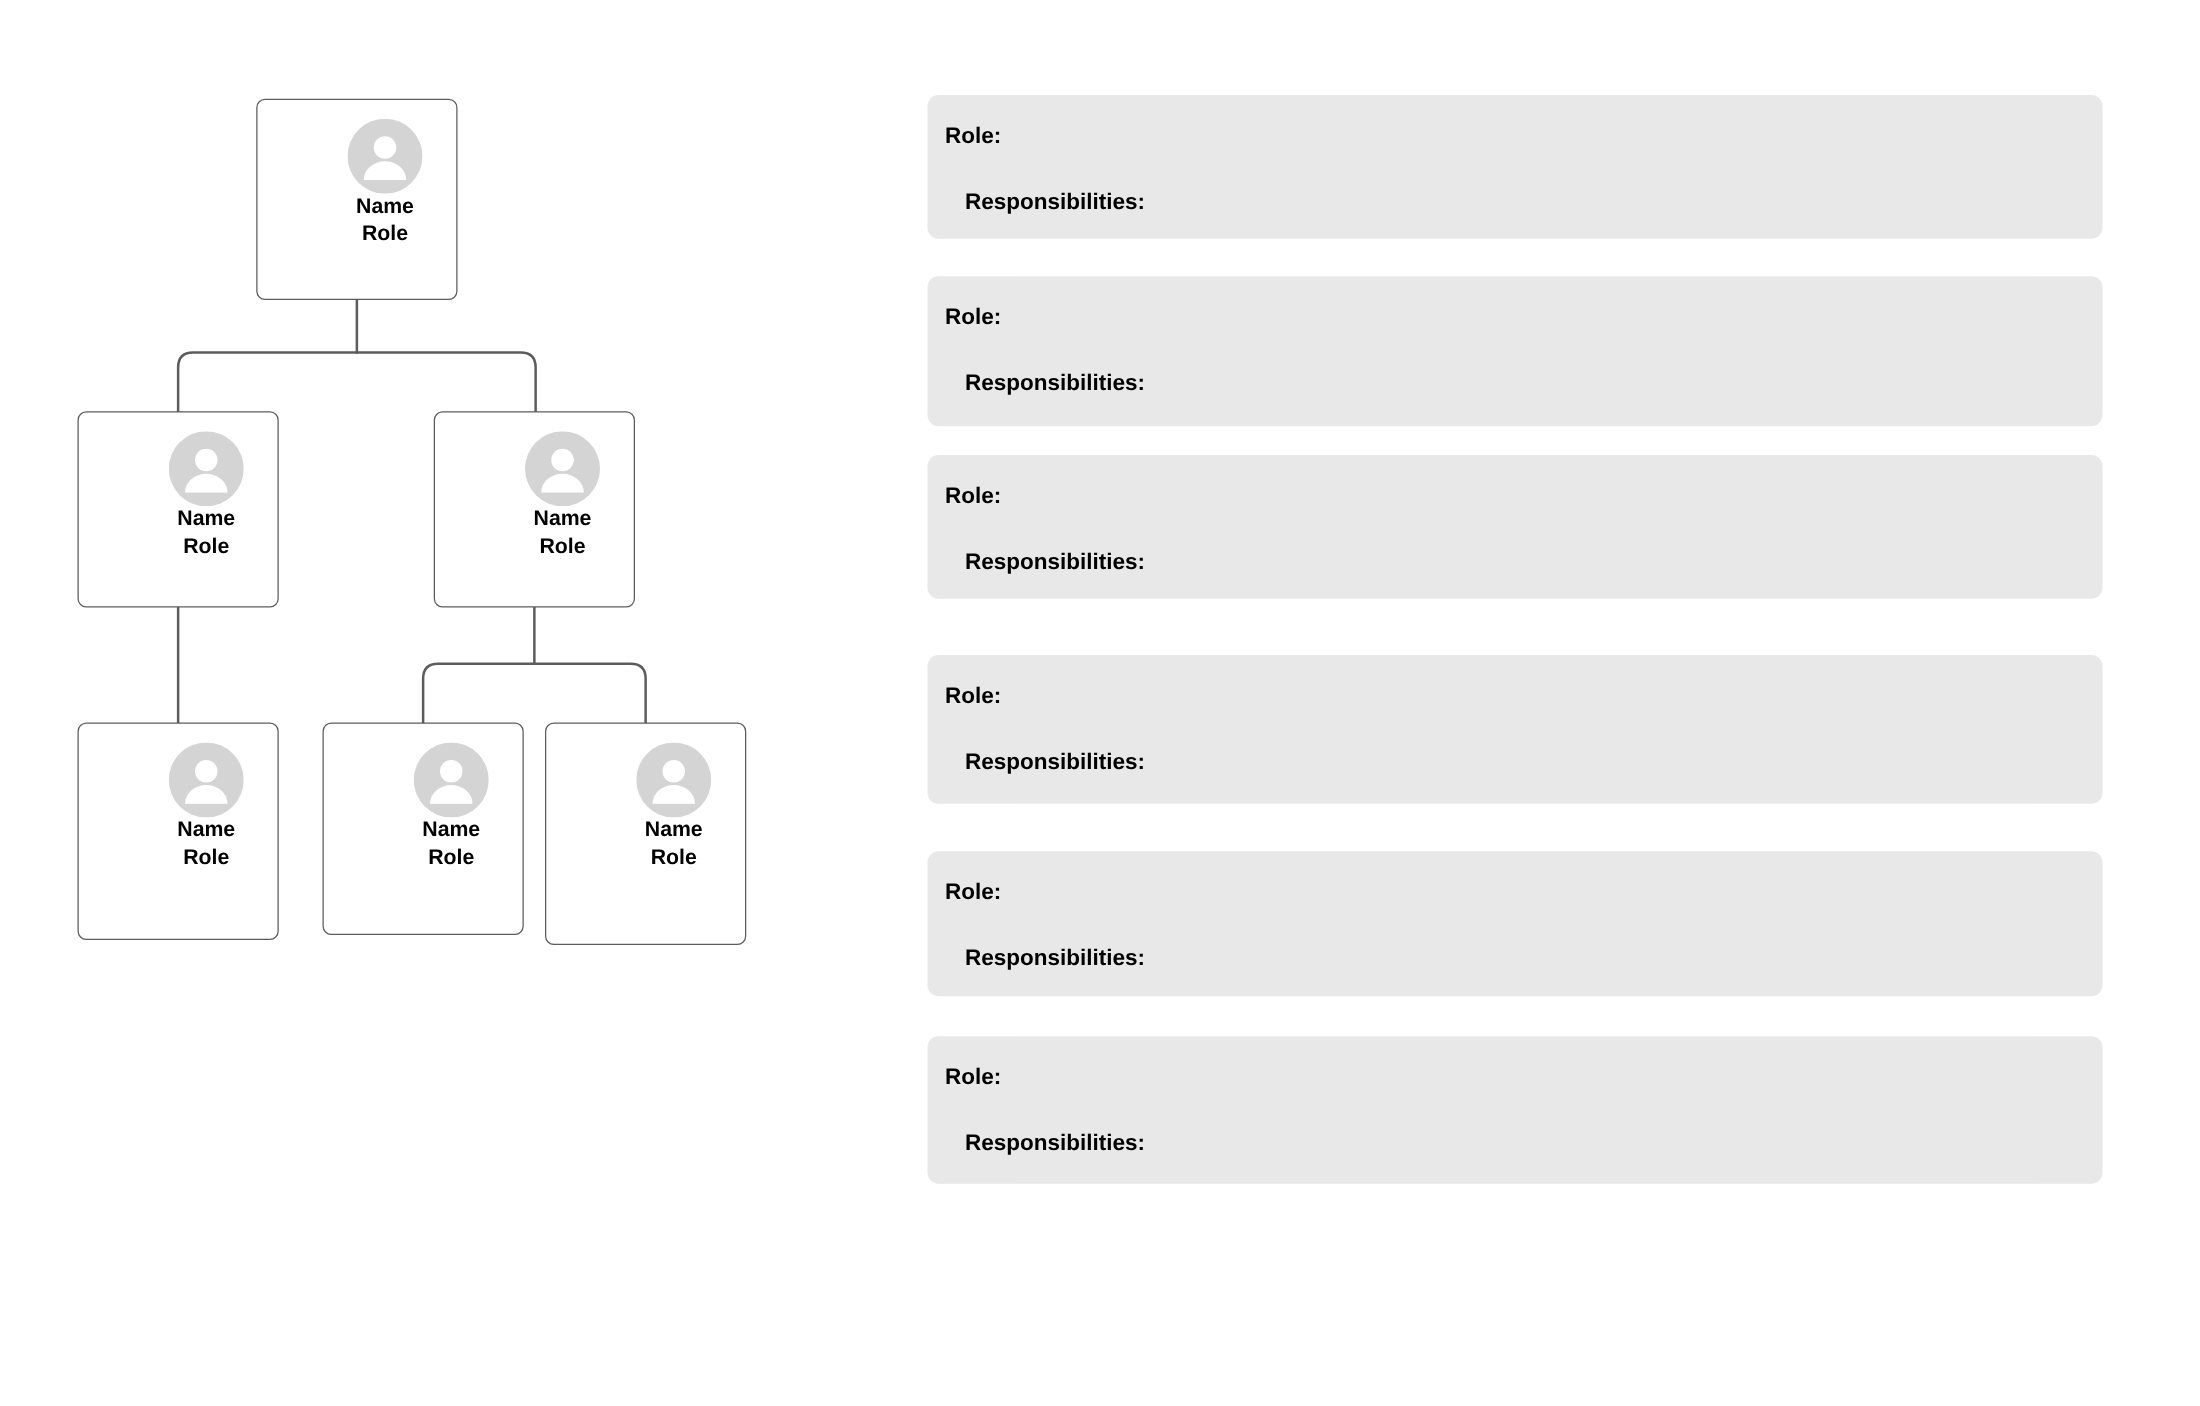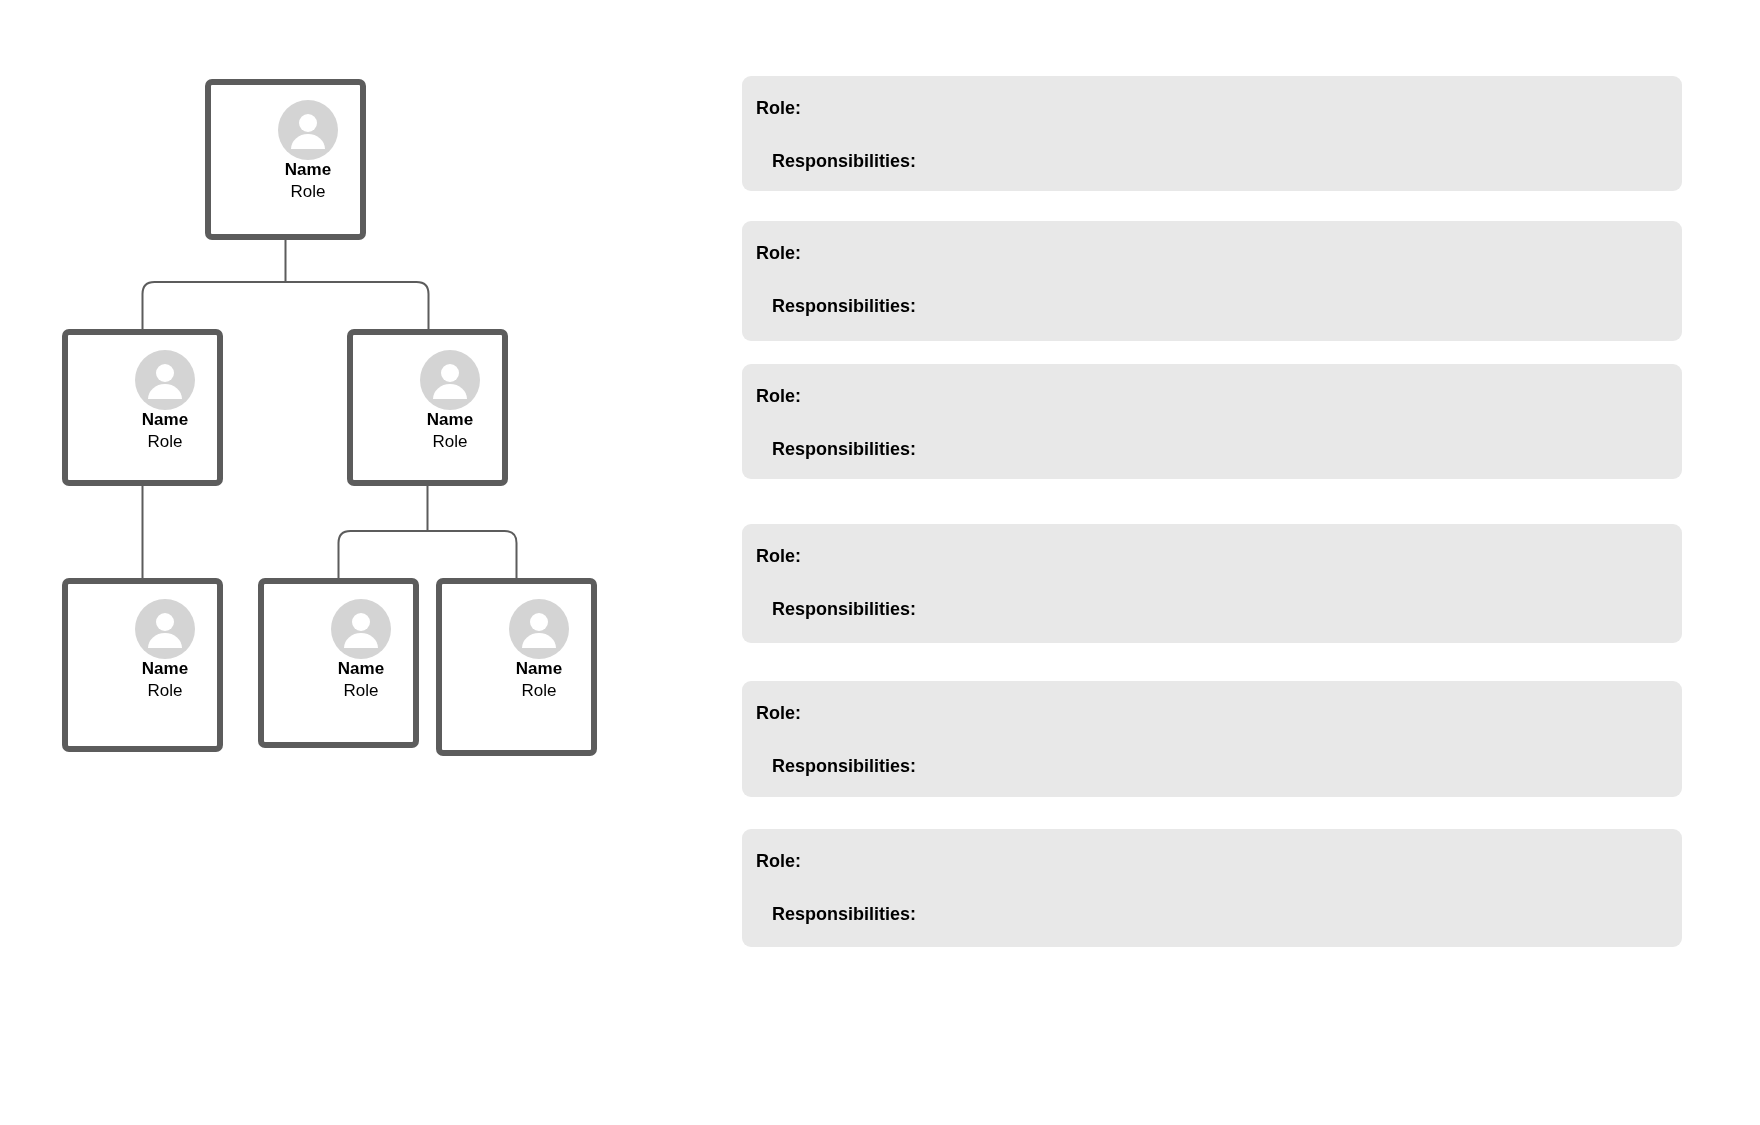--- a/index.html
+++ b/index.html
@@ -29,39 +29,39 @@
     top: 0;
     width: 700px;
     height: 900px;
   }
 
   
   .node-card {
     position: absolute;
     box-sizing: border-box;
     background: #ffffff;
-    border: 6px solid #0ea5e9;
+    border: 1px solid #0ea5e9;
     border-radius: 7px;
     display: flex;
     flex-direction: column;
     align-items: center;
     padding-left: 45px;
   }
   .node-avatar {
     display: block;
   }
   .node-name {
     font-weight: bold;
     font-size: 17px;
     color: #000000;
     line-height: 1.15;
     text-align: center;
   }
   .node-role {
-    font-weight: normal;
+    font-weight: bold;
     font-size: 17px;
     color: #000000;
     line-height: 1.15;
     text-align: center;
     margin-top: 2px;
   }
 
   
   #detail-panels {
     position: absolute;

